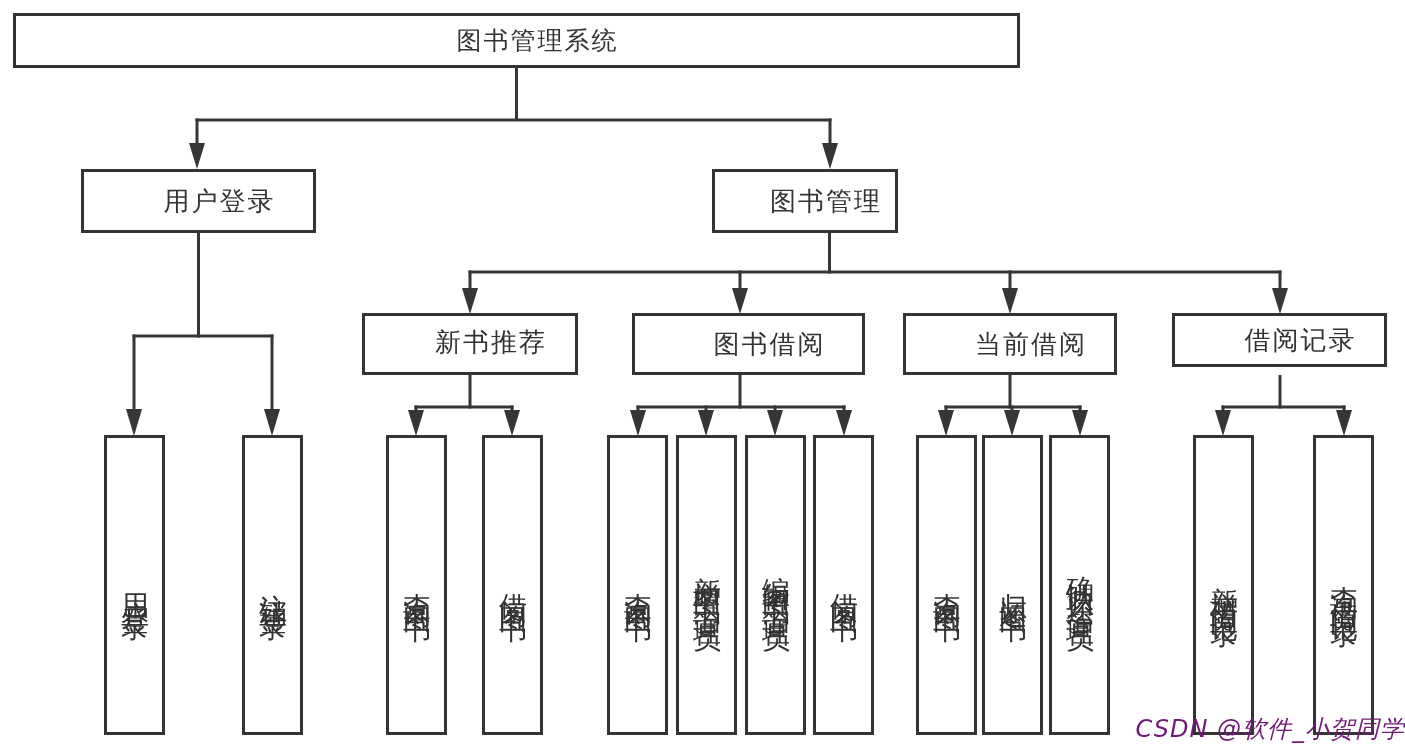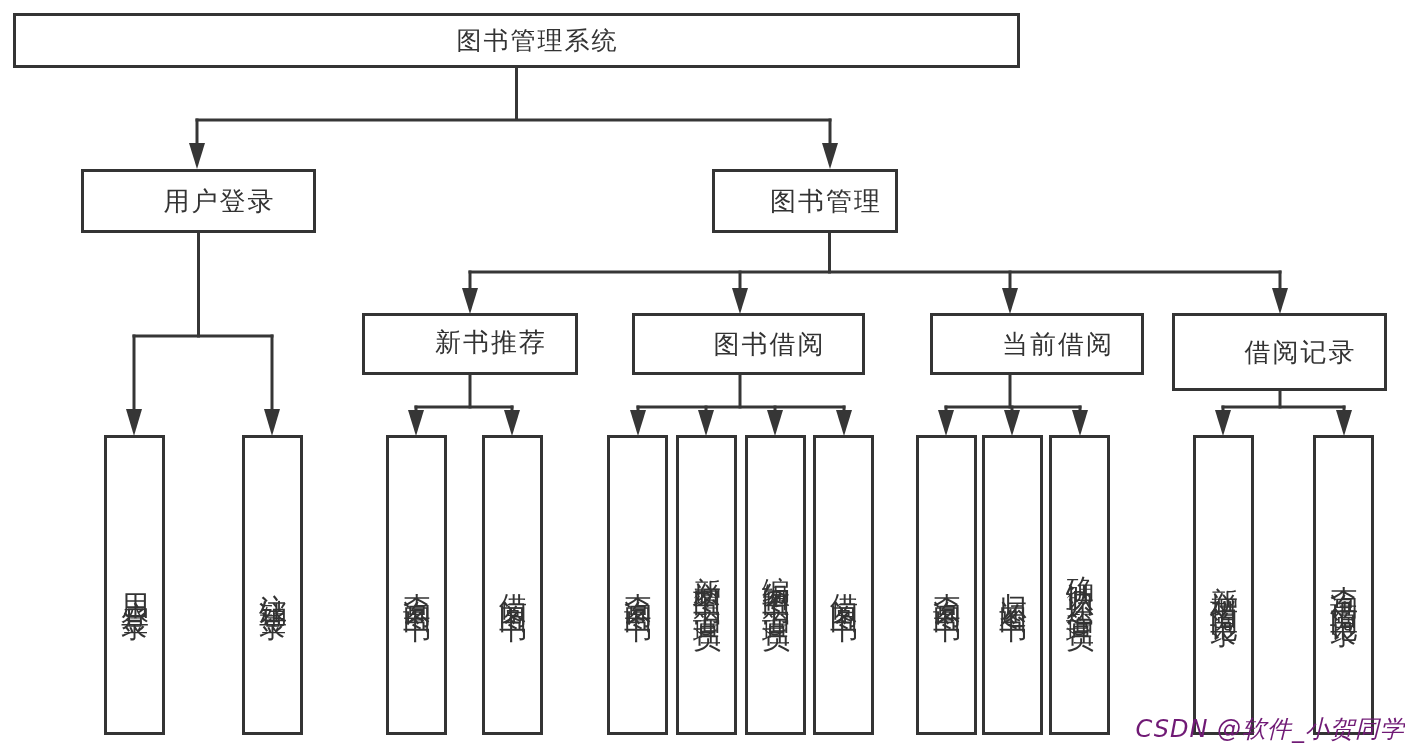--- a/index.html
+++ b/index.html
@@ -119,22 +119,22 @@
     <polygon points="1336,410 1352,410 1344,436"></polygon>
   </svg>
 
   <div class="node h root" style="left:13px; top:13px; width:1007px; height:55px;">图书管理系统</div>
 
   <div class="node h" style="left:81px; top:169px; width:235px; height:64px;">用户登录</div>
   <div class="node h" style="left:712px; top:169px; width:186px; height:64px;">图书管理</div>
 
   <div class="node h" style="left:362px; top:313px; width:216px; height:62px;font-family:Liberation Mono, monospace;">新书推荐</div>
   <div class="node h" style="left:632px; top:313px; width:233px; height:62px;">图书借阅</div>
-  <div class="node h" style="left:903px; top:313px; width:214px; height:62px;margin-left:27px;">当前借阅</div>
-  <div class="node h" style="left:1172px; top:313px; width:215px; height:78px;">借阅记录</div>
+  <div class="node h" style="left:903px; top:313px; width:214px; height:62px;">当前借阅</div>
+  <div class="node h" style="left:1172px; top:313px; width:215px; height:54px;">借阅记录</div>
 
   <div class="node v" style="left:104px;">用户登录</div>
   <div class="node v" style="left:242px;">注销登录</div>
 
   <div class="node v" style="left:386px;">查询图书</div>
   <div class="node v" style="left:482px;">借阅图书</div>
 
   <div class="node v" style="left:607px;">查询图书</div>
   <div class="node v" style="left:676px;">新增图书（管理员）</div>
   <div class="node v" style="left:745px;">编辑图书（管理员）</div>

